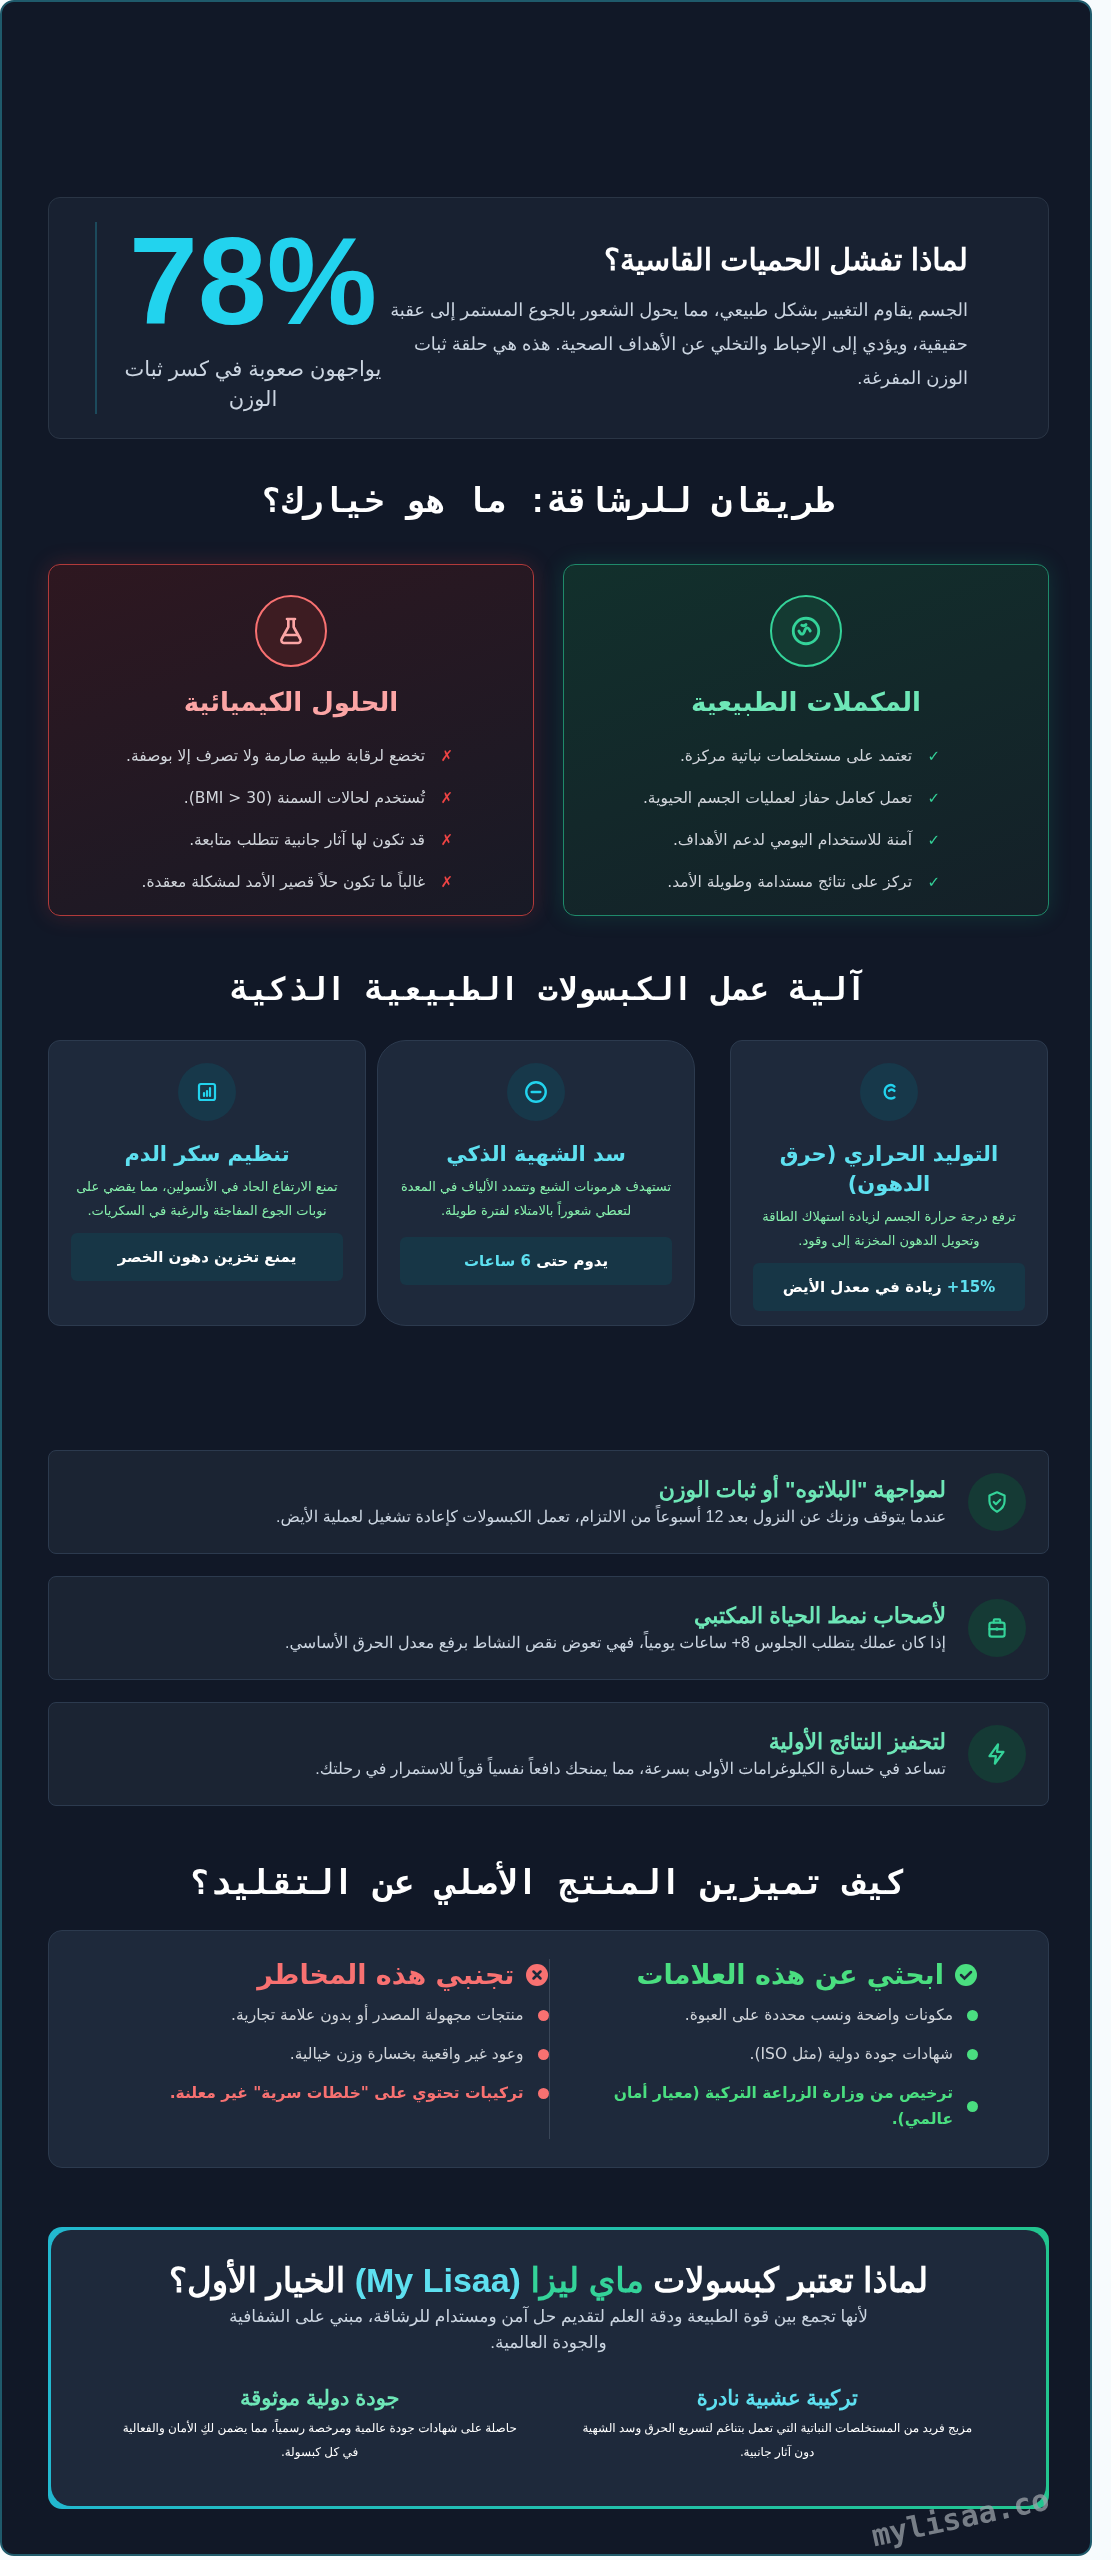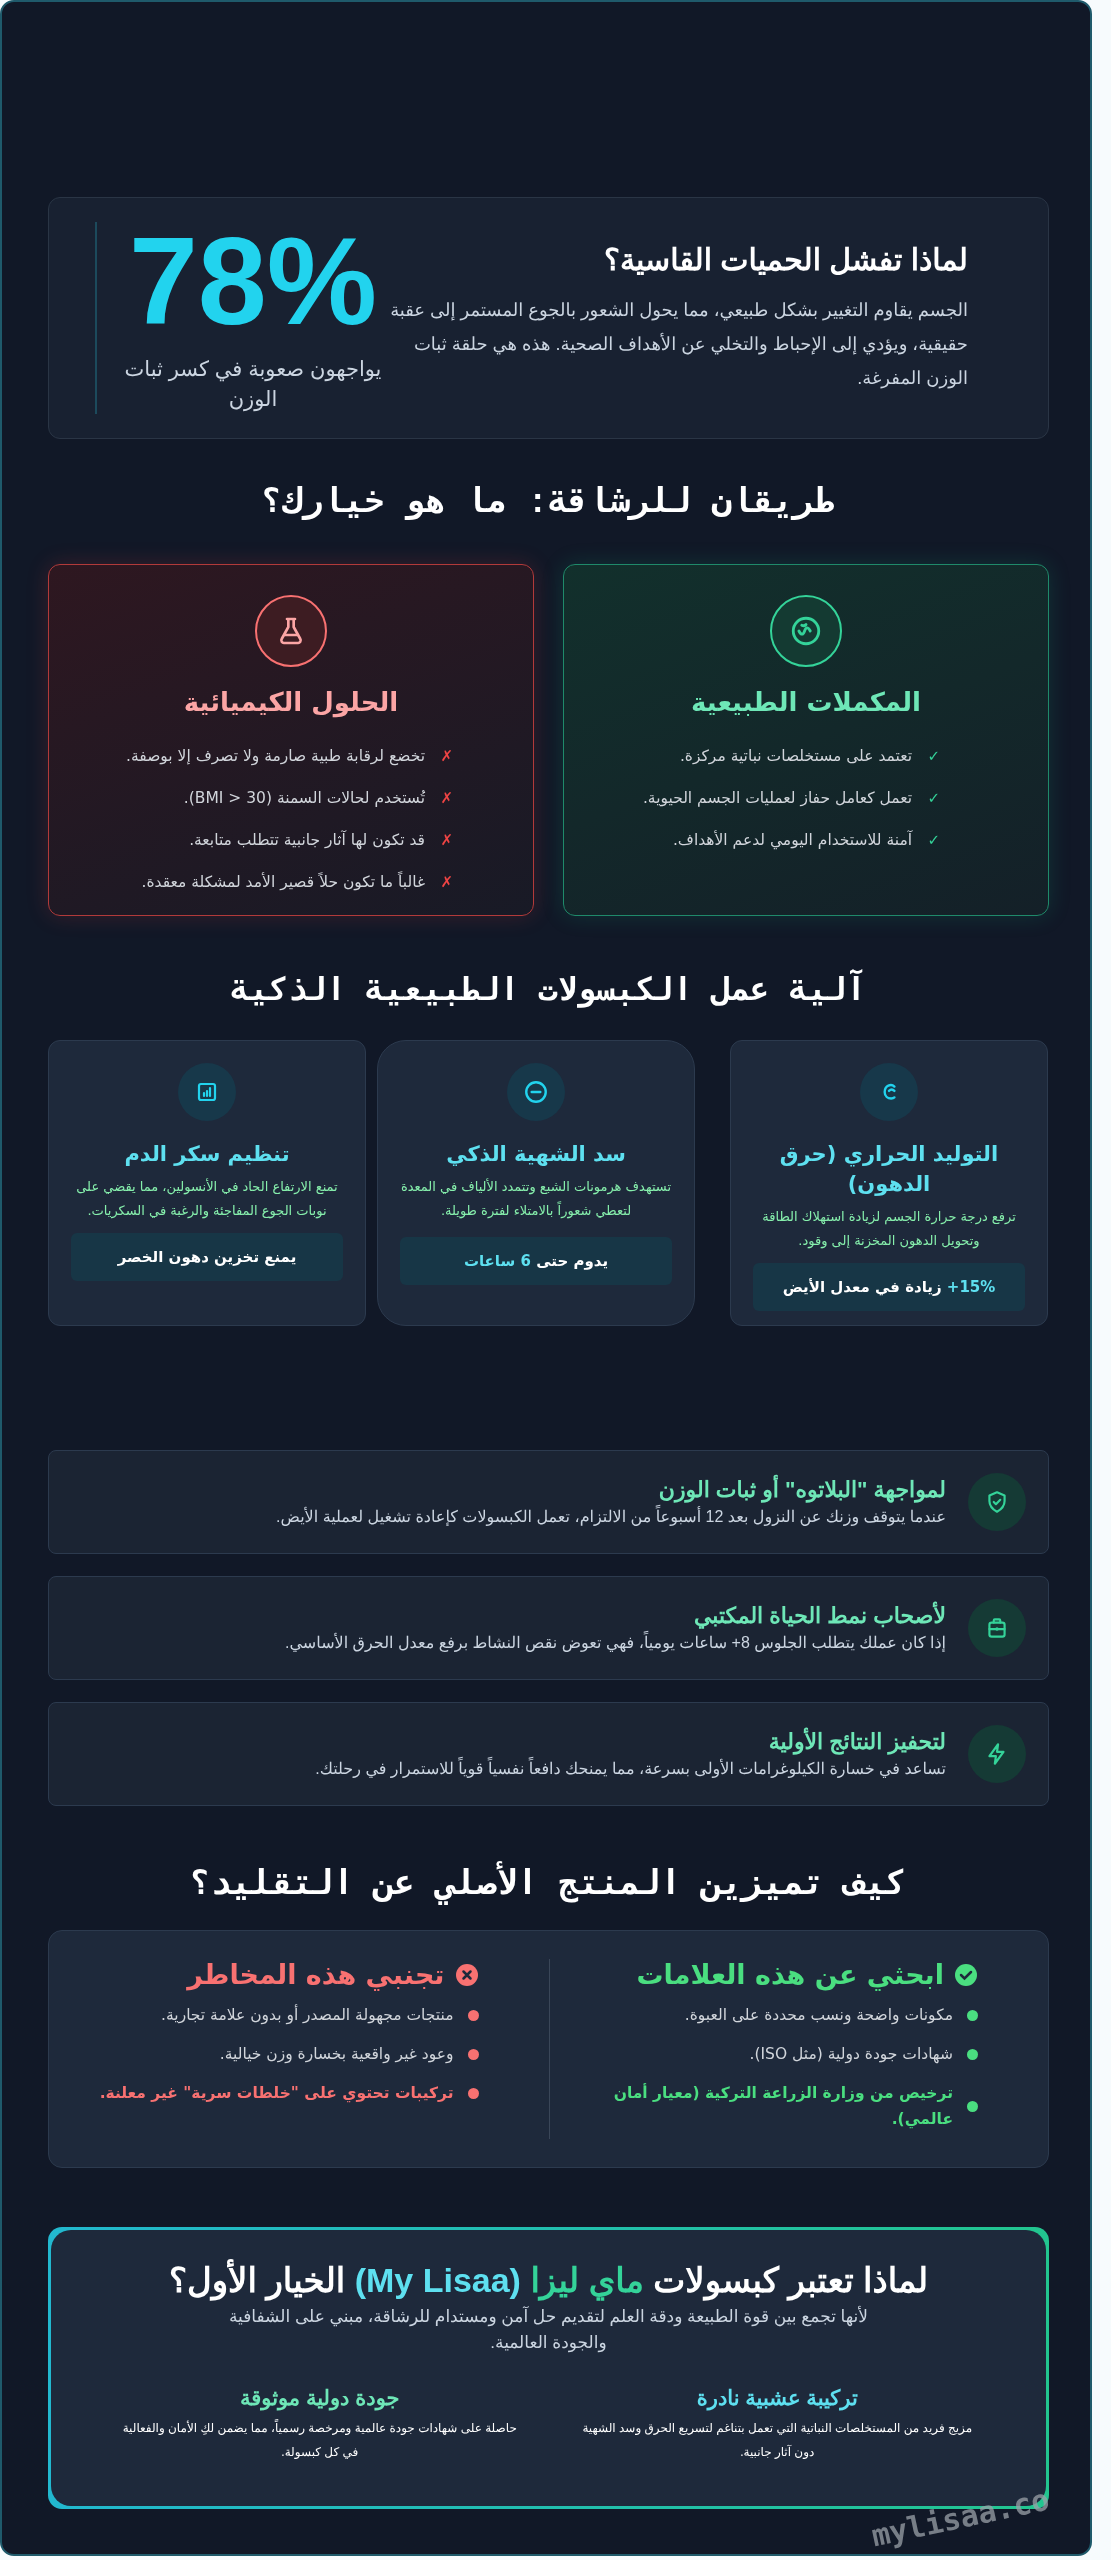--- a/index.html
+++ b/index.html
@@ -52,21 +52,21 @@
   .mech p { font-size: 13px; color: #86efac; line-height: 24px; margin-top: 6px; padding: 0 22px; }
   .mech .tag { margin: 10px 22px 0; background: #173646; border-radius: 6px; height: 48px; line-height: 48px; font-size: 15px; font-weight: 700; color: #ffffff; }
   .mech .tag .hl { color: #5ee0f0; }
 
   .when { position: absolute; left: 46px; width: 1001px; height: 104px; background: #1b2433; border: 1px solid #2c3a4e; border-radius: 8px; display: flex; align-items: center; padding-right: 22px; }
   .when .ic { width: 58px; height: 58px; border-radius: 50%; background: #153a35; display: flex; align-items: center; justify-content: center; margin-left: 22px; flex-shrink: 0; }
   .when h4 { font-family: "Liberation Sans", sans-serif; font-size: 22px; color: #6ee7b7; font-weight: 700; line-height: 30px; }
   .when p { font-family: "Liberation Sans", sans-serif; font-size: 16px; color: #cbd5e1; line-height: 24px; }
 
   .verify { position: absolute; left: 46px; top: 1928px; width: 1001px; height: 238px; background: #1e293b; border: 1px solid #2c3a4e; border-radius: 14px; display: flex; padding-top: 28px; }
-  .vcol { width: 50%; padding-right: 70px; }
+  .vcol { width: 50%; }
   .vcol.good { border-left: 1px solid #3a4658; margin: 0 0 28px 0; padding-right: 70px; }
   .vcol h3 { font-size: 27px; font-weight: 700; display: flex; align-items: center; gap: 10px; margin-bottom: 12px; }
   .good h3 { color: #4ade80; } .bad h3 { color: #f87171; }
   .vcol ul { list-style: none; }
   .vcol li { font-size: 15.5px; color: #d1d5db; line-height: 26px; margin-bottom: 13px; display: flex; align-items: center; gap: 14px; }
   .vcol li .dot { width: 11px; height: 11px; border-radius: 50%; flex-shrink: 0; }
   .good .dot { background: #4ade80; } .bad .dot { background: #f87171; }
   .good li.strong { color: #4ade80; font-weight: 700; padding-left: 40px; }
   .bad li.strong { color: #f87171; font-weight: 700; }
 
@@ -107,20 +107,21 @@
       <svg width="34" height="34" viewBox="0 0 24 24" fill="none" stroke="#34d399" stroke-width="2" stroke-linecap="round">
           <circle cx="12" cy="12" r="9"></circle>
           <path d="M7 12c1.5 3 3 3 4 0s2.5-3 4 0M9 8c1 .5 2 .5 3-.5"></path>
         </svg>
     </div>
     <h3>المكملات الطبيعية</h3>
     <ul>
       <li><span class="mk">✓</span><span>تعتمد على مستخلصات نباتية مركزة.</span></li>
       <li><span class="mk">✓</span><span>تعمل كعامل حفاز لعمليات الجسم الحيوية.</span></li>
       <li><span class="mk">✓</span><span>آمنة للاستخدام اليومي لدعم الأهداف.</span></li>
+      <li><span class="mk">✓</span><span>تركز على نتائج مستدامة وطويلة الأمد.</span></li>
     </ul>
   </section>
 
   <section class="choice chem">
     <div class="ic">
       <svg width="32" height="32" viewBox="0 0 24 24" fill="none" stroke="#fca5a5" stroke-width="2" stroke-linecap="round" stroke-linejoin="round">
           <path d="M9 3h6M10 3v6l-5 9a2 2 0 0 0 2 3h10a2 2 0 0 0 2-3l-5-9V3"></path>
           <path d="M7 15h10"></path>
         </svg>
     </div>

